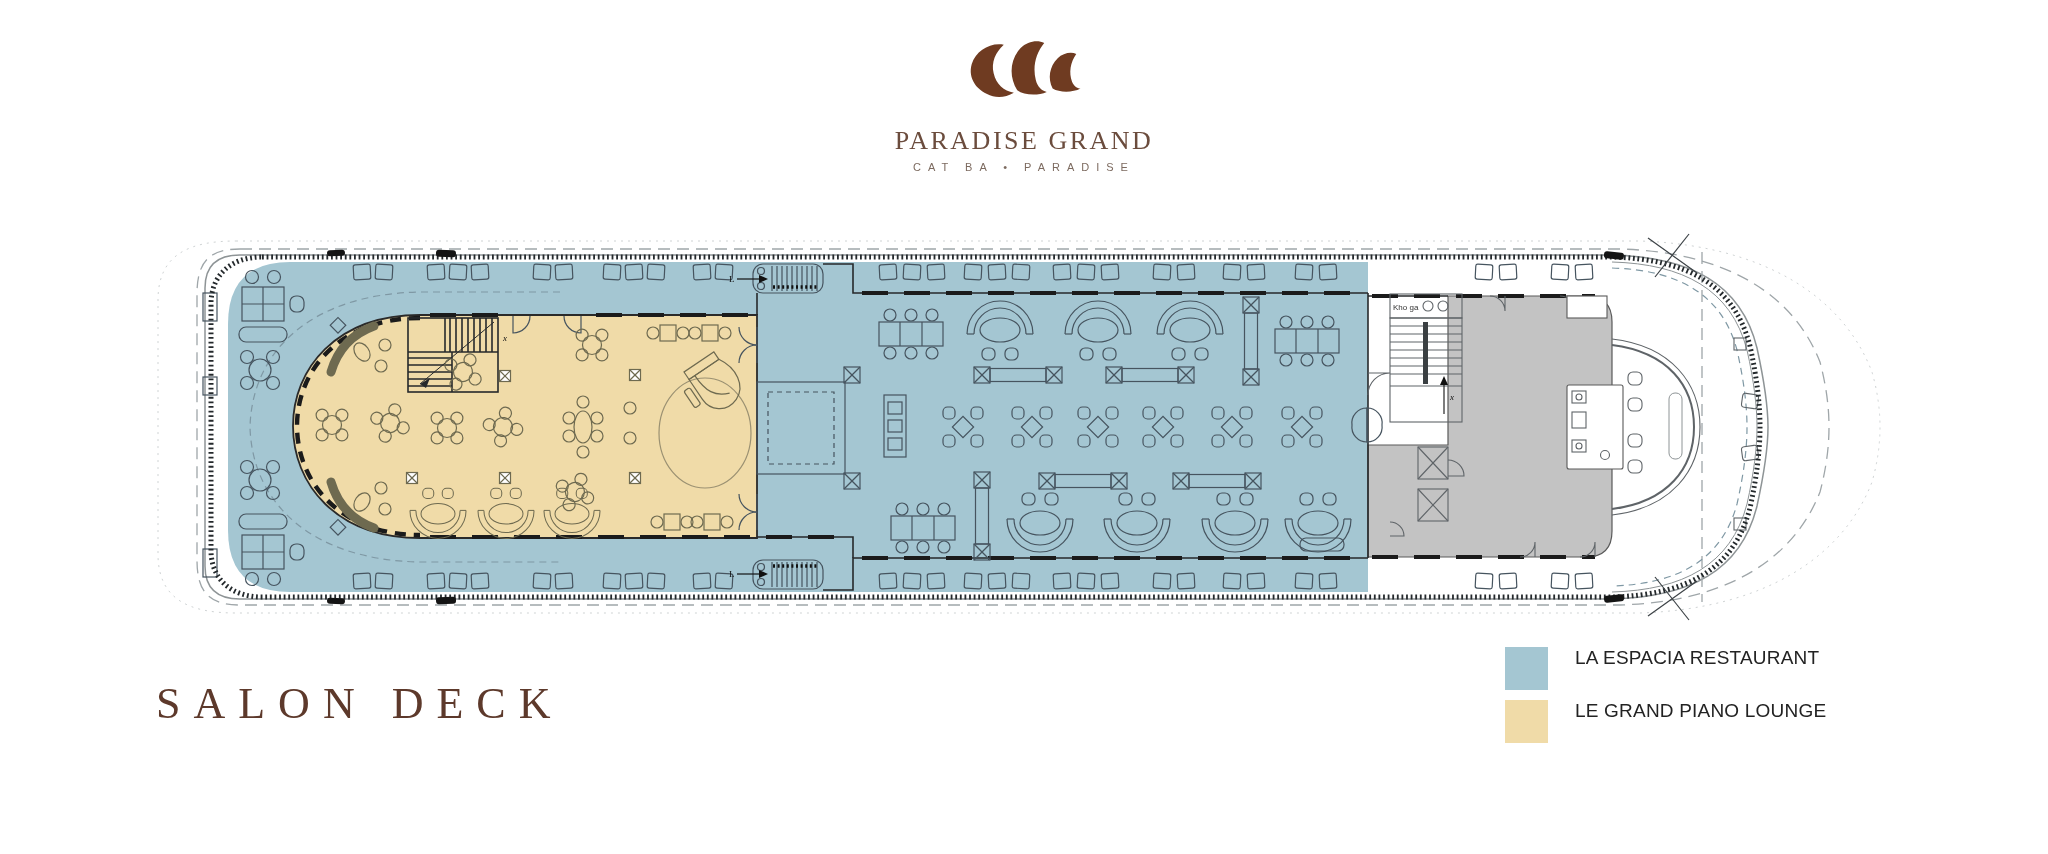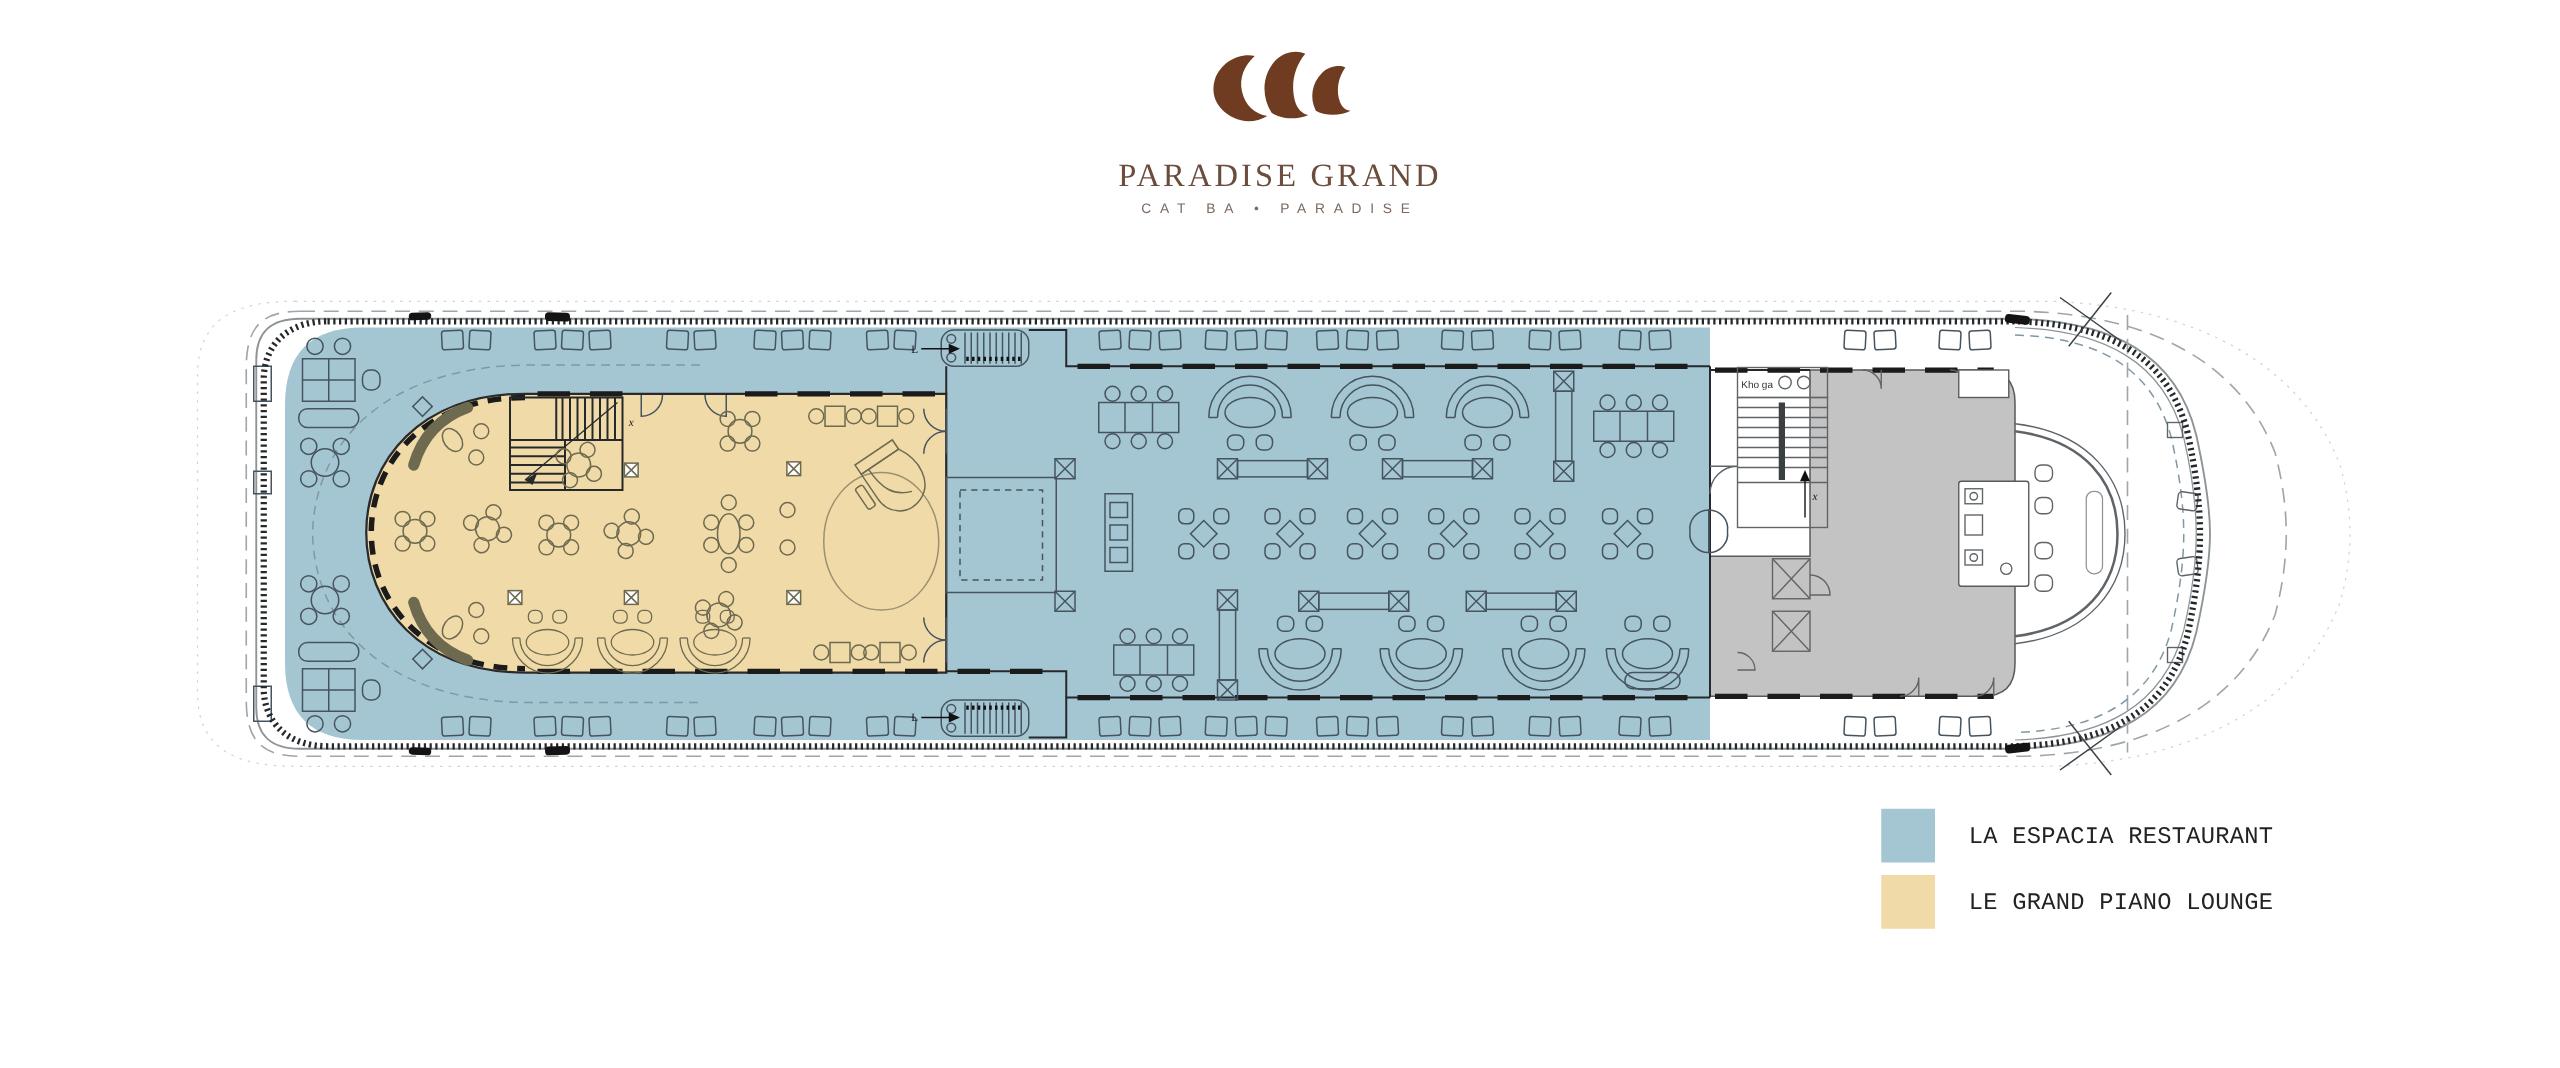--- a/index.html
+++ b/index.html
@@ -13,21 +13,21 @@
   .brand-sub{font-size:11px;letter-spacing:7px;color:var(--c-brand_sub);margin-top:5px;white-space:nowrap;}
 
   
   .plan{position:absolute;left:0;top:0;width:2048px;height:854px;z-index:1;}
 
   
   .deck-title{position:absolute;left:156px;top:678px;font-family:"Liberation Serif",serif;font-size:44px;font-weight:500;letter-spacing:13px;color:var(--c-title);z-index:3;white-space:nowrap;}
 
   
   .legend{position:absolute;left:1505px;top:647px;z-index:3;}
-  .legend-item{display:flex;align-items:center;height:43px;margin-bottom:10px;font-family:Liberation Mono, monospace;}
+  .legend-item{display:flex;align-items:flex-start;height:43px;margin-bottom:10px;}
   .swatch{width:43px;height:43px;margin-right:27px;flex:none;}
   .sw-restaurant{background:var(--c-restaurant);}
   .sw-lounge{background:var(--c-lounge);}
   .sw-kitchen{background:var(--c-kitchen);}
   .legend-label{font-size:19px;color:var(--c-legend_text);letter-spacing:.2px;white-space:nowrap;}
 
   
   .f{fill:none;stroke:var(--c-line);stroke-width:1.2px;}
   .fl{fill:none;stroke:var(--c-lounge_line);stroke-width:1.2px;}
   .k{fill:none;stroke:#5f6468;stroke-width:1.1px;}
@@ -507,20 +507,21 @@
 
     <g>
       <text class="ann" x="729" y="282">L</text>
       <text class="ann" x="729" y="577">L</text>
       <text class="ann" x="503" y="341" font-style="italic">x</text>
       <text class="ann" x="1450" y="400" font-style="italic">x</text>
       <text class="ann2" x="1393" y="310">Kho ga</text>
     </g>
   </svg>
 
+  <div class="deck-title">SALON DECK</div>
 
   <div class="legend">
     <div class="legend-item">
       <div class="swatch sw-restaurant"></div>
       <div class="legend-label">LA ESPACIA RESTAURANT</div>
     </div>
     <div class="legend-item">
       <div class="swatch sw-lounge"></div>
       <div class="legend-label">LE GRAND PIANO LOUNGE</div>
     </div>

